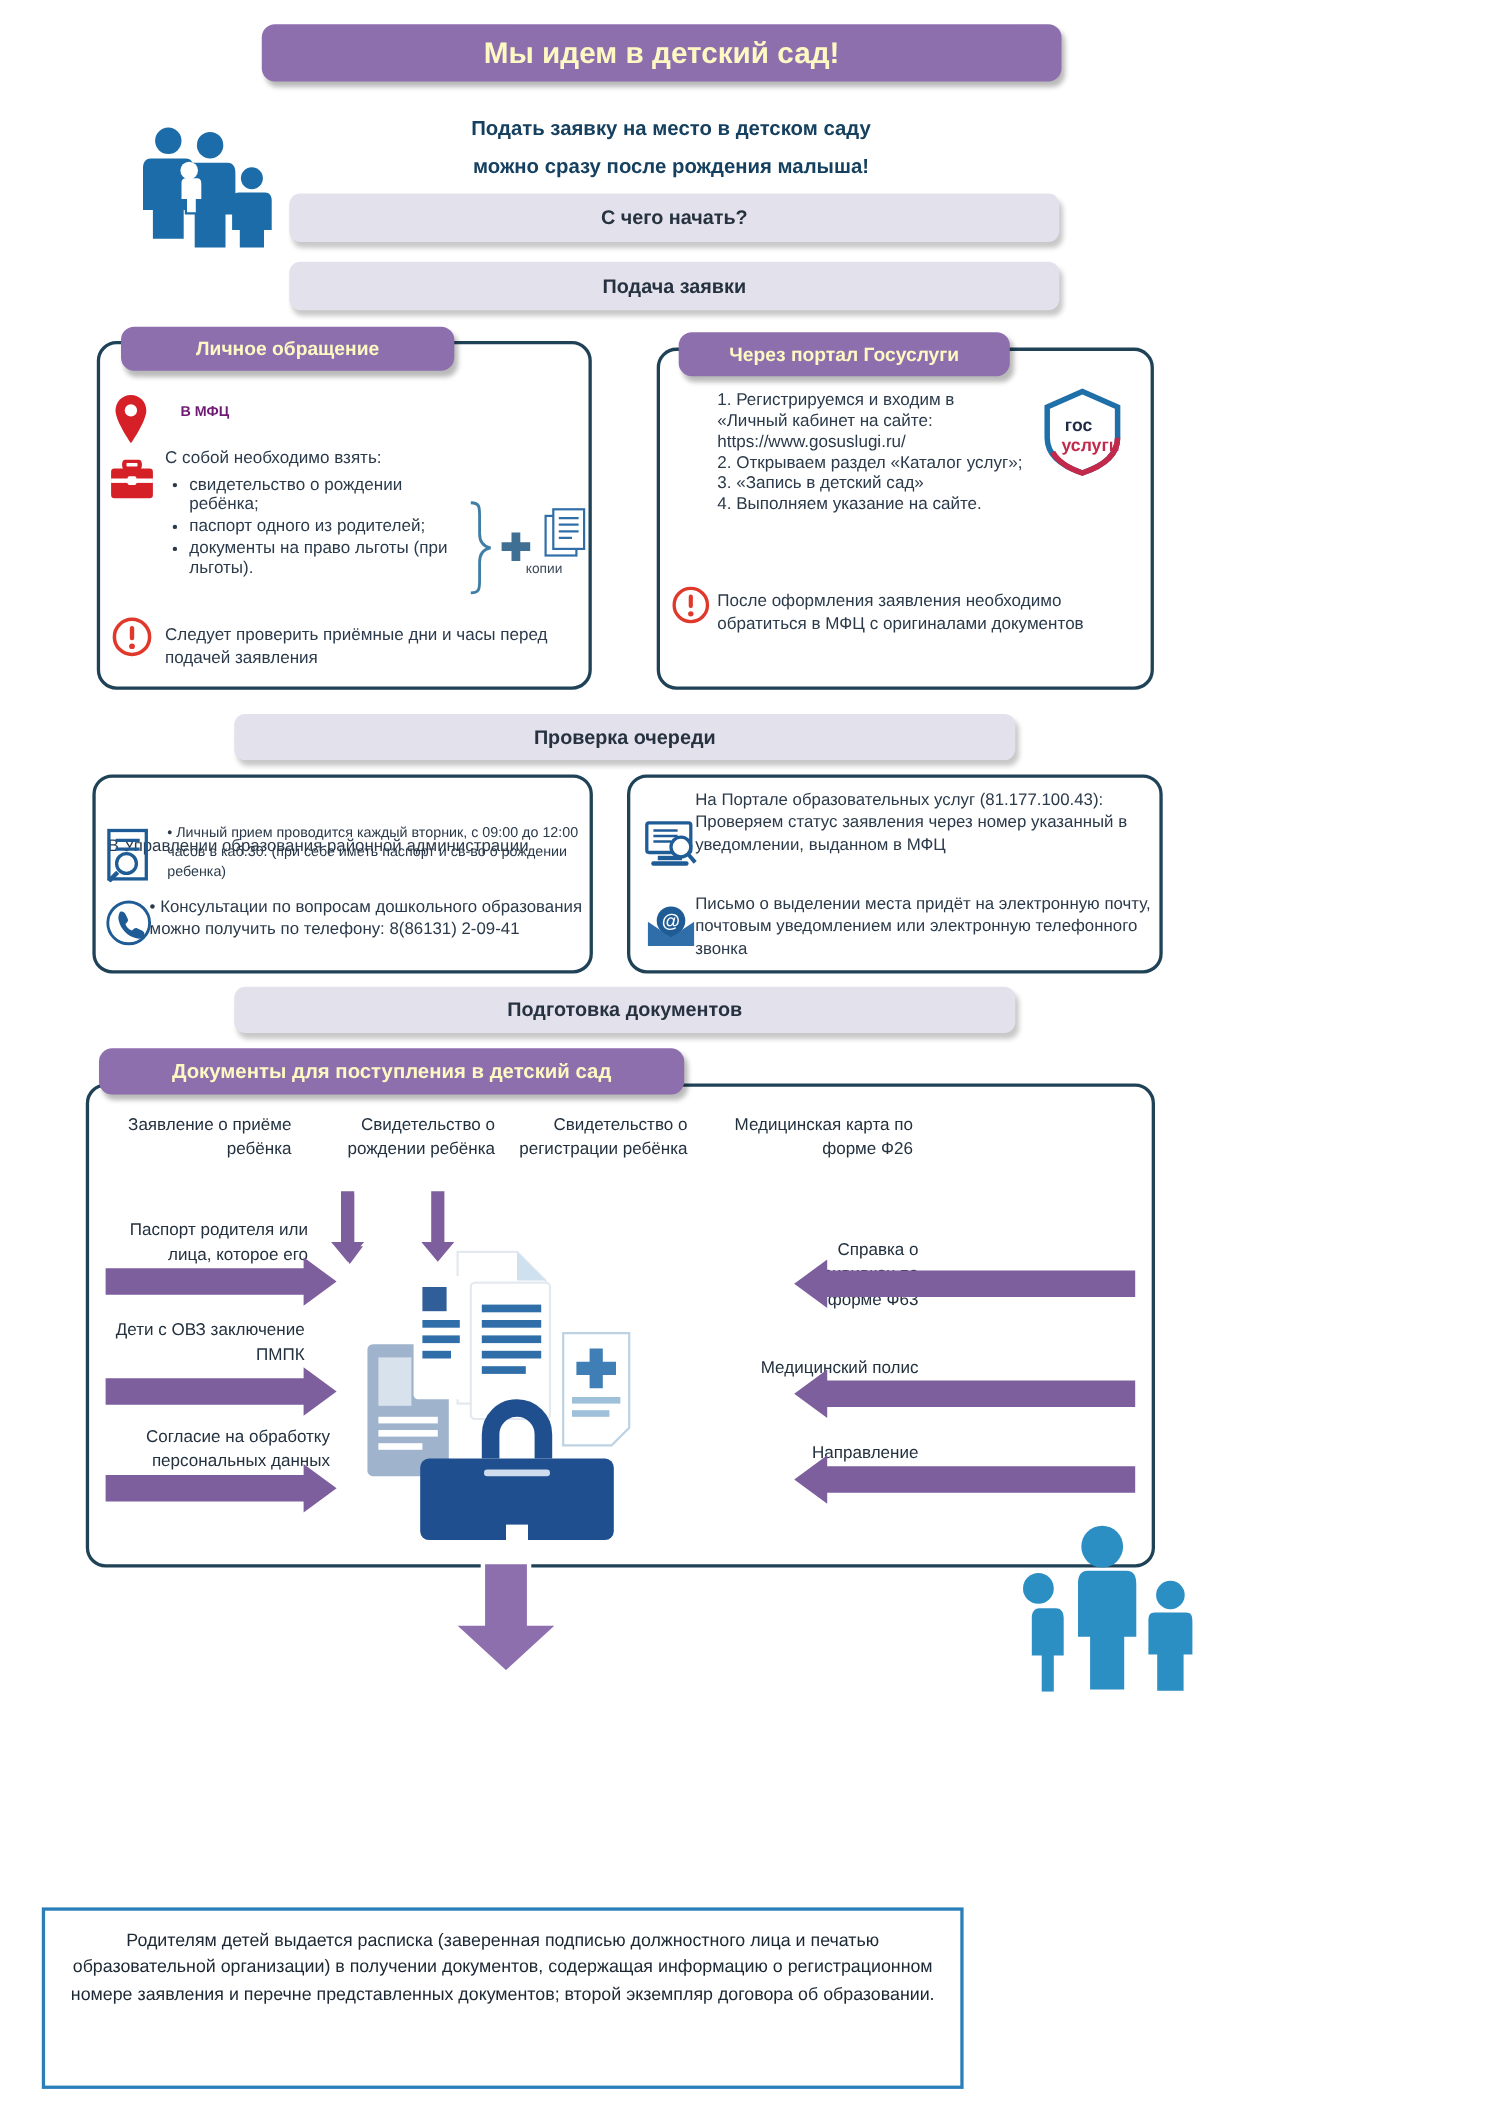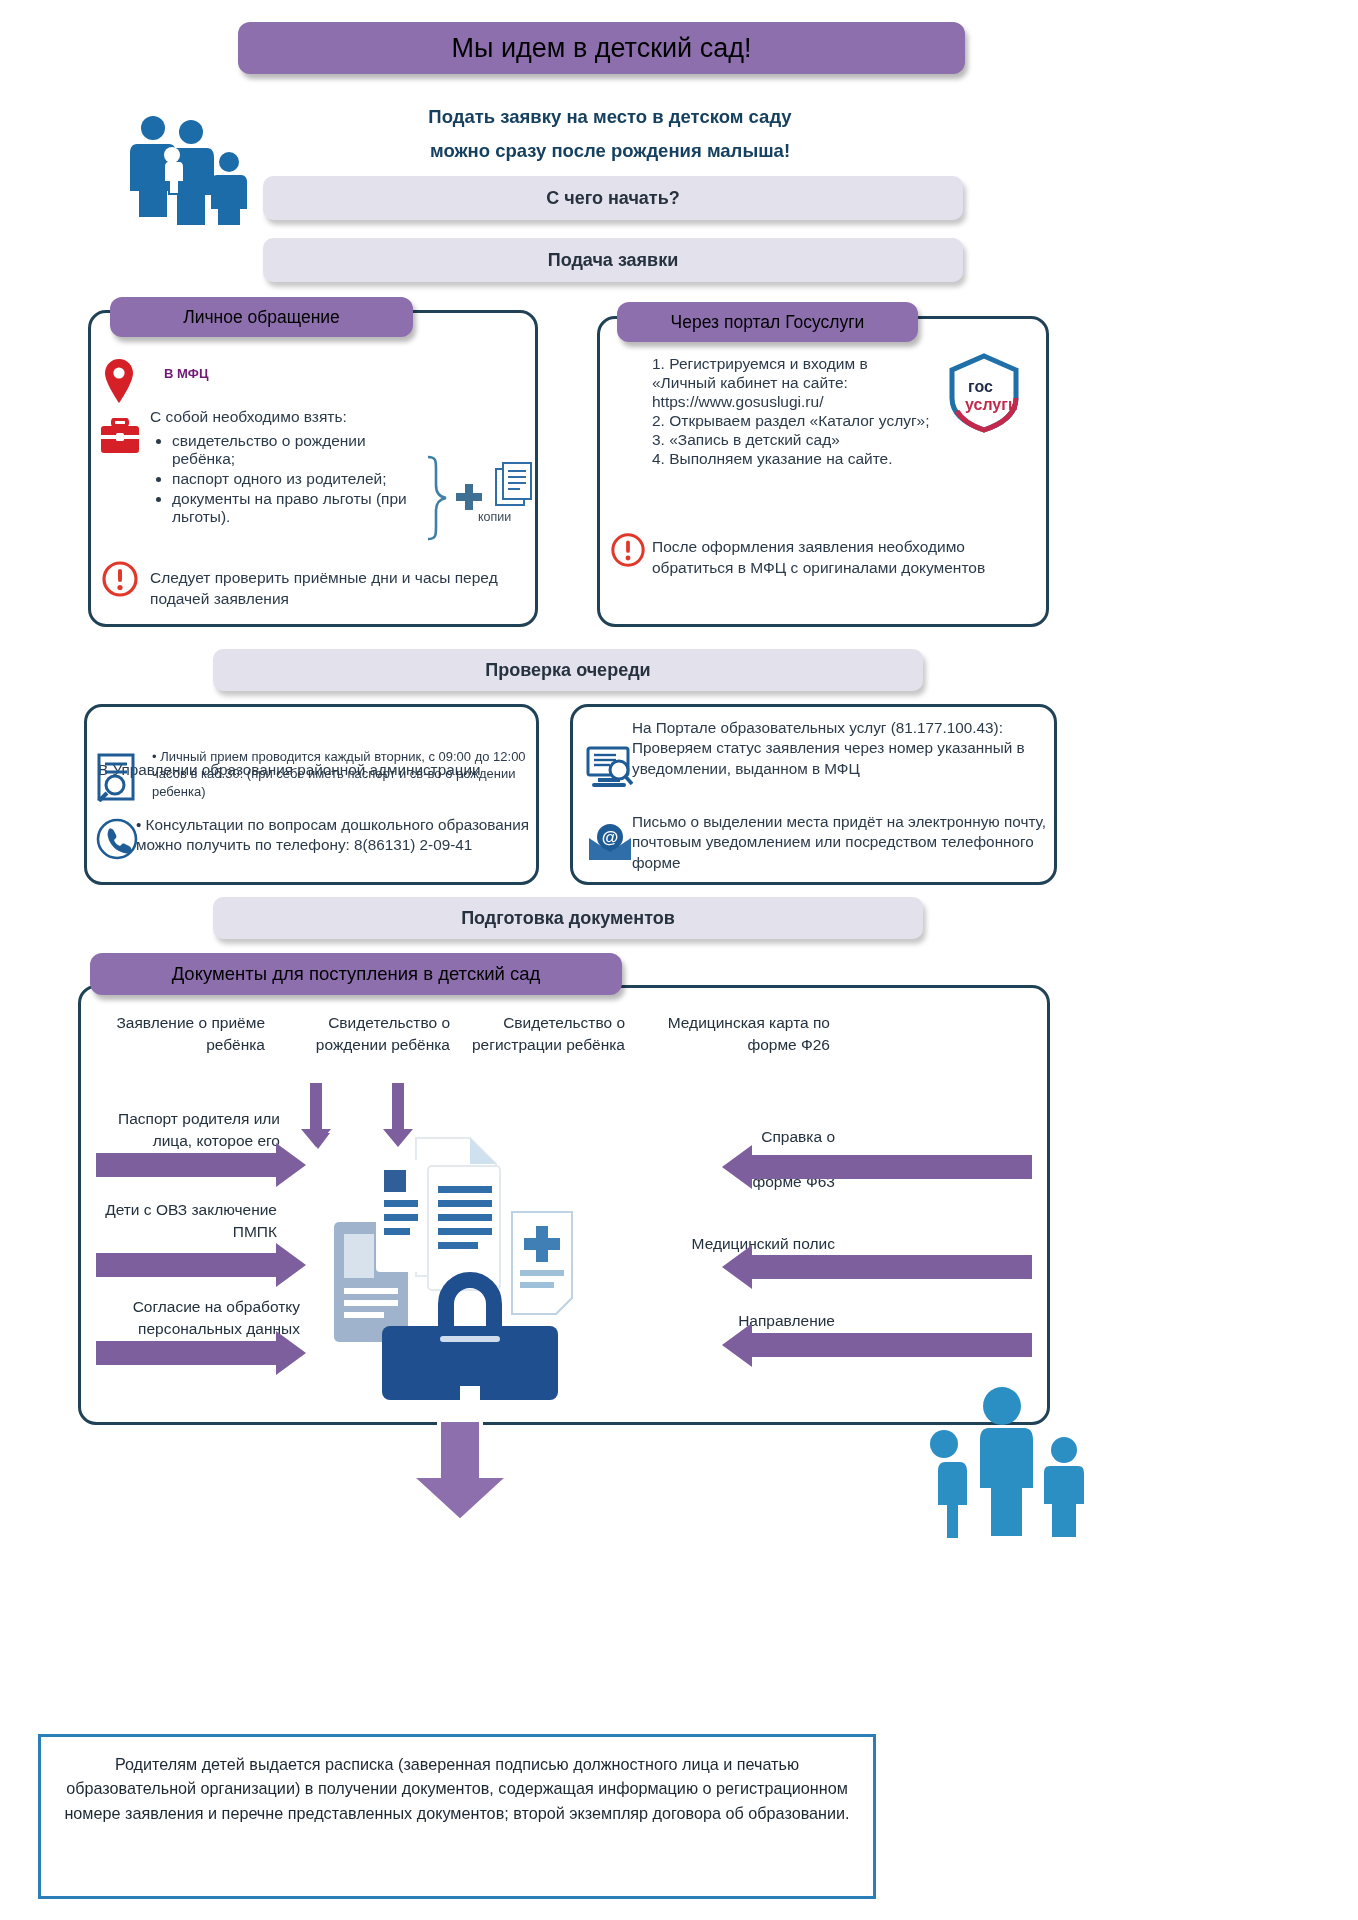--- a/index.html
+++ b/index.html
@@ -10,22 +10,22 @@
     font-family: "Liberation Sans", "DejaVu Sans", sans-serif;
     color: #2b3a4a;
     position: relative;
     overflow: hidden;
   }
 
   
   .purple-banner {
     background: #8d6fae;
     border-radius: 12px;
-    color: #000000;
-    font-weight: normal;
+    color: #fef9c3;
+    font-weight: bold;
     display: flex; align-items: center; justify-content: center;
     text-align: center;
     box-shadow: 3px 5px 5px rgba(0,0,0,.28);
     position: absolute;
   }
   .grey-banner {
     background: #e3e1ec;
     border-radius: 10px;
     color: #26323f;
     font-weight: bold;
@@ -259,21 +259,21 @@
   <rect x="6" y="37" width="34" height="4" rx="2" fill="#1f5c96"></rect>
 </svg>
 <div class="txt" id="q-right-1">На Портале образовательных услуг (81.177.100.43): Проверяем статус заявления через номер указанный в уведомлении, выданном в МФЦ</div>
 
 <svg class="abs" style="left:586px; top:822px; width:48px; height:42px;" viewBox="0 0 48 42">
   <path d="M3 38 L24 20 L45 38 Z" fill="#1f5c96"></path>
   <path d="M3 38 L3 16 L24 30 L45 16 L45 38 Z" fill="#2f6ea8"></path>
   <circle cx="24" cy="15" r="13" fill="#1f5c96"></circle>
   <text x="24" y="21" text-anchor="middle" font-family="Liberation Sans, sans-serif" font-size="17" font-weight="bold" fill="#ffffff">@</text>
 </svg>
-<div class="txt" id="q-right-2">Письмо о выделении места придёт на электронную почту, почтовым уведомлением или посредством телефонного форме</div>
+<div class="txt" id="q-right-2">Письмо о выделении места придёт на электронную почту, почтовым уведомлением или электронную телефонного звонка</div>
 
 <div class="grey-banner" id="docprep-banner">
   <span>Подготовка документов</span>
 </div>
 <div class="outline-card" id="card-docs"></div>
 <div class="purple-banner" id="badge-docs">
   <span>Документы для поступления в детский сад</span>
 </div>
 
 <div class="doc-label lbl-left" id="dl-1">Заявление о приёме ребёнка</div>

